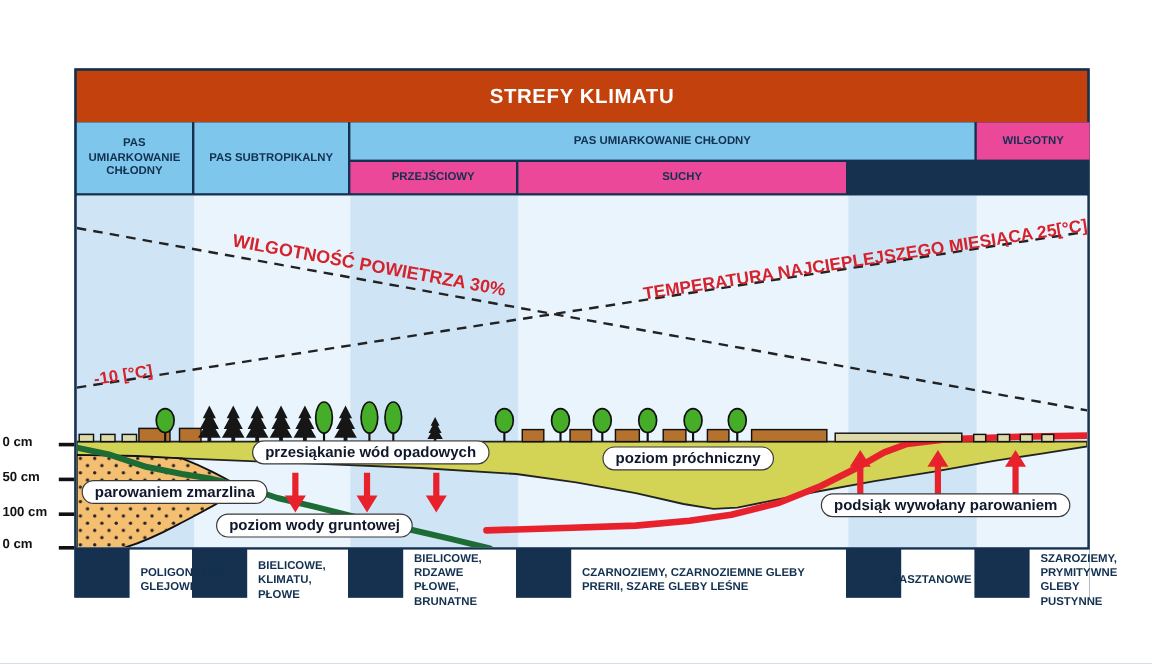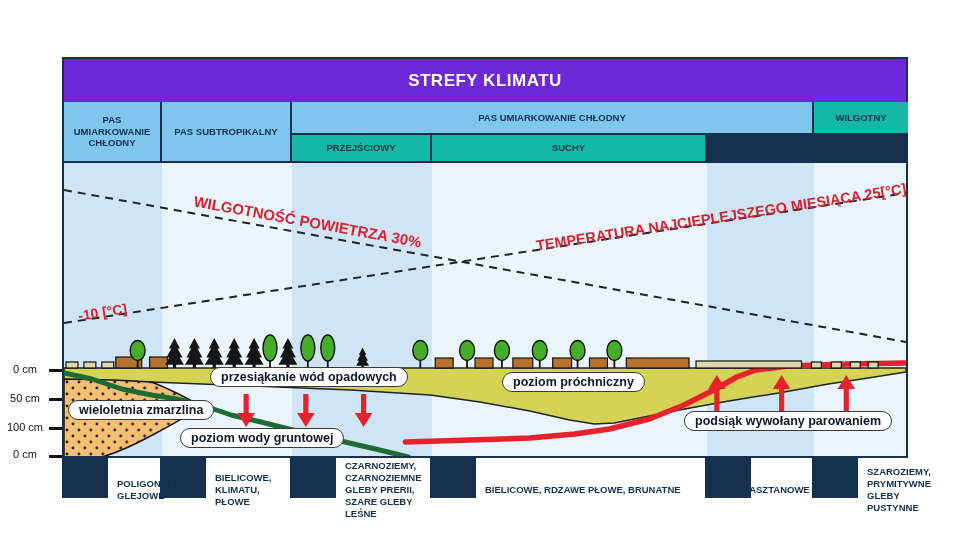--- a/index.html
+++ b/index.html
@@ -2,49 +2,49 @@
 <html><head>
 <meta charset="utf-8">
 <style>
   * { margin:0; padding:0; box-sizing:border-box; }
   body { background:#ffffff; font-family:"Liberation Sans", sans-serif; }
   .stage { position:relative; width:960px; height:553px; background:#ffffff; overflow:hidden; }
 
   .table { position:absolute; left:62px; top:57px; width:846px; height:441px;
            border:2px solid #15314f; background:#15314f; }
 
-  .title-bar { height:43px; background:#6d28d9; display:flex; align-items:center; justify-content:center; }
+  .title-bar { height:43px; background:#c2410c; display:flex; align-items:center; justify-content:center; }
   .title-bar span { color:#ffffff; font-weight:700; font-size:17px; letter-spacing:.5px; }
 
   .header { display:grid; grid-template-columns:96px 128px 138px 273px 105px 94px;
             grid-template-rows:31px 26px; gap:2px; background:#15314f; height:61px; }
   .hcell { background:#7ec6eb; color:#12304f; font-weight:700; font-size:9.5px;
            display:flex; align-items:center; justify-content:center; text-align:center; line-height:1.25; padding:0 3px; }
-  .hcell.sub { background:#14b8a6; }
+  .hcell.sub { background:#ec4899; }
   .r13 { grid-row:1/3; }
   .span35 { grid-column:3/6; grid-row:1; }
 
   .diagram { position:relative; height:293px; background:#eaf4fc; overflow:hidden; }
   .band { position:absolute; top:0; height:100%; }
   .band.dark { background:#cfe5f6; }
   .band.light { background:#eaf4fc; }
   .dsvg { position:absolute; left:0; top:0; width:100%; height:100%; }
 
   .pill { position:absolute; background:#ffffff; border:1.6px solid #3a3a3a; border-radius:12px;
           color:#0f172a; font-weight:700; font-size:12.5px; padding:1.5px 10px 2.5px; white-space:nowrap; z-index:5; }
   .redlab { position:absolute; color:#d5232e; font-weight:700; font-size:15px; white-space:nowrap; z-index:4; }
 
   .soils { display:grid; grid-template-columns:96px 128px 138px 273px 105px 94px; gap:2px;
            background:#15314f; height:38px; border-top:2px solid #15314f; }
   .scell { background:#ffffff; color:#12304f; font-weight:700; font-size:9.5px; line-height:1.25;
            display:flex; align-items:center; text-align:left; padding:2px 20px 2px 9px;margin-left:44px; }
   .scell.center { justify-content:center; text-align:center; }
 
-  .axis-label { position:absolute; left:2px; width:46px; text-align:center; color:#111111;
-                font-weight:400; font-size:11px; }
+  .axis-label { position:absolute; left:2px; width:46px; text-align:left; color:#111111;
+                font-weight:700; font-size:11px; }
   .axis-tick { position:absolute; left:49px; width:13px; height:2.5px; background:#111111; }
 </style>
 </head>
 <body>
 
 <div class="stage">
 
   <div>
     <div class="axis-label" style="top:363px">0 cm</div>
     <div class="axis-label" style="top:392px">50 cm</div>
@@ -167,29 +167,29 @@
           <path d="M718.4,252 v-26 h-6.2 l8.8,-14 l8.8,14 h-6.2 v26 Z"></path>
           <path d="M783.4,250 v-24 h-6.2 l8.8,-14 l8.8,14 h-6.2 v24 Z"></path>
         </g>
       </svg>
 
       <div class="redlab" style="left:128px;top:50px;transform:rotate(10.3deg)">WILGOTNOŚĆ POWIETRZA 30%</div>
       <div class="redlab" style="left:470px;top:46px;font-size:14.5px;transform:rotate(-8.8deg)">TEMPERATURA NAJCIEPLEJSZEGO MIESIĄCA 25[°C]</div>
       <div class="redlab" style="left:14px;top:141px;font-size:14px;transform:rotate(-8.8deg)">-10 [°C]</div>
 
       <div class="pill" style="left:146px;top:204px">przesiąkanie wód opadowych</div>
-      <div class="pill" style="left:4px;top:237px">wieloletnia zmarzlina</div>
+      <div class="pill" style="left:4px;top:237px">parowaniem zmarzlina</div>
       <div class="pill" style="left:116px;top:265px">poziom wody gruntowej</div>
       <div class="pill" style="left:620px;top:248px">podsiąk wywołany parowaniem</div>
       <div class="pill" style="left:438px;top:209px">poziom próchniczny</div>
     </div>
 
     <div class="soils">
       <div class="scell">POLIGONALNE GLEJOWE</div>
       <div class="scell">BIELICOWE, KLIMATU, PŁOWE</div>
+      <div class="scell">BIELICOWE, RDZAWE PŁOWE, BRUNATNE</div>
       <div class="scell">CZARNOZIEMY, CZARNOZIEMNE GLEBY PRERII, SZARE GLEBY LEŚNE</div>
-      <div class="scell">BIELICOWE, RDZAWE PŁOWE, BRUNATNE</div>
       <div class="scell center">KASZTANOWE</div>
       <div class="scell">SZAROZIEMY, PRYMITYWNE GLEBY PUSTYNNE</div>
     </div>
 
   </div>
 </div>
 
 </body></html>

